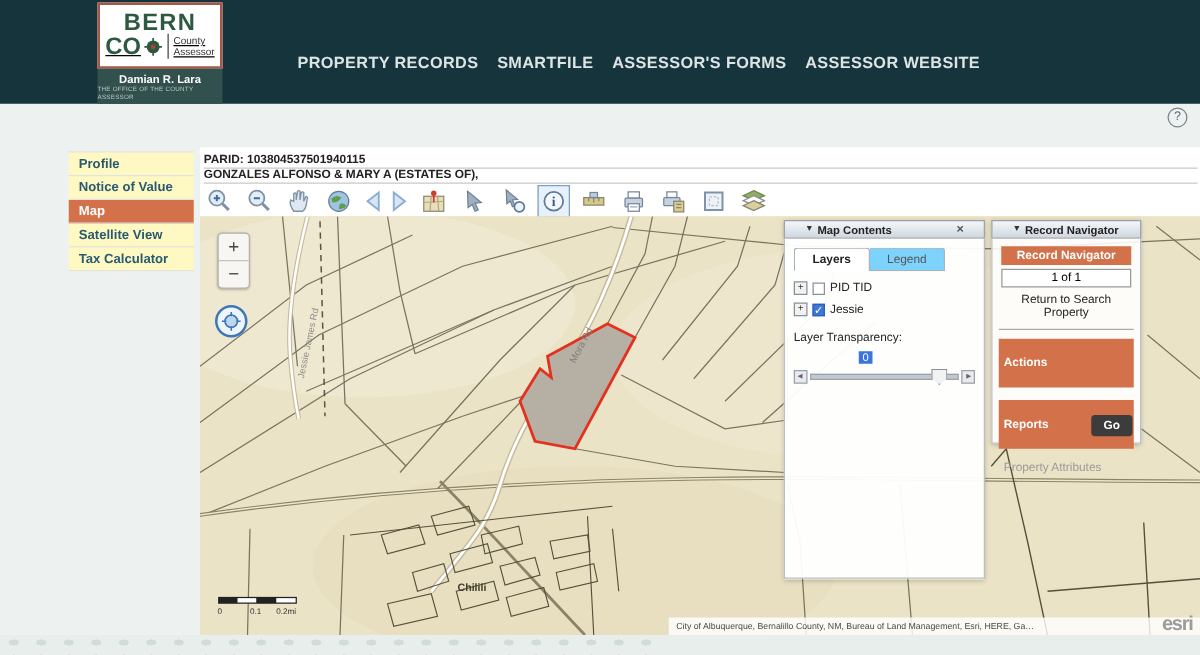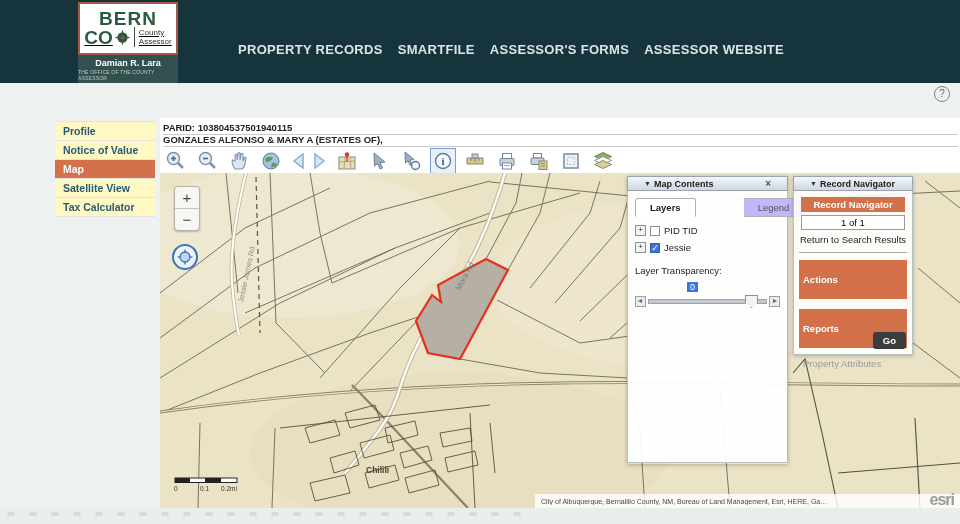--- a/index.html
+++ b/index.html
@@ -47,24 +47,24 @@
   .attr-bar{position:absolute;right:0;bottom:0;left:375px;height:14px;background:rgba(255,255,255,.82);display:flex;align-items:center;}
   .attr-text{flex:1;font-size:7px;color:#4a4a4a;padding-left:6px;white-space:nowrap;overflow:hidden;}
   .esri{position:absolute;right:6px;bottom:-1px;font-size:16px;font-weight:bold;color:#9b9b9b;letter-spacing:-1px;}
 
   
   .panel-head{height:15px;background:linear-gradient(#f4f7fa,#cfd7e0);border:1px solid #9aa4ae;display:flex;align-items:center;font-size:9px;font-weight:bold;color:#222;padding:0 16px;box-sizing:border-box;}
   .panel-head .tri{font-size:7px;margin-right:3px;color:#333;}
   .panel-head .x{margin-left:auto;color:#555;font-size:10px;cursor:pointer;}
   .mc-panel{position:absolute;left:627px;top:176px;width:161px;height:288px;box-shadow:0 1px 4px rgba(0,0,0,.25);}
   .mc-body{background:rgba(255,255,255,.95);border:1px solid #b6bec6;border-top:none;height:272px;box-sizing:border-box;padding:7px;}
-  .tabs{display:flex;margin-bottom:8px;gap:48px;}
+  .tabs{display:flex;margin-bottom:8px;}
   .tab{font-size:9.5px;padding:3px 14px;border:1px solid #aab2ba;cursor:pointer;}
   .tab.active{background:#fff;font-weight:bold;border-bottom-color:#fff;border-radius:3px 3px 0 0;color:#222;}
-  .tab.inactive{background:#c4b5fd;color:#555;border-left:none;border-radius:0 3px 0 0;}
+  .tab.inactive{background:#7dd3fc;color:#555;border-left:none;border-radius:0 3px 0 0;}
   .layer-row{display:flex;align-items:center;gap:4px;margin:6px 0;}
   .plusbox{width:9px;height:9px;border:1px solid #8a9099;background:#f2f2f2;font-size:8px;line-height:8px;text-align:center;color:#333;cursor:pointer;}
   .cb{width:10px;height:10px;border:1px solid #8a9099;background:#fff;cursor:pointer;box-sizing:border-box;}
   .cb.checked{background:#3b76d8;border-color:#2f5fae;color:#fff;font-size:9px;line-height:9px;text-align:center;}
   .layer-label{font-size:9.5px;color:#222;}
   .transp-label{font-size:9.5px;color:#222;margin-top:12px;}
   .transp-val{display:inline-block;background:#3b76d8;color:#fff;font-size:9px;padding:0 3px;margin:2px 0 2px 52px;}
   .slider{display:flex;align-items:center;gap:2px;margin-top:2px;}
   .sl-btn{width:9px;height:9px;border:1px solid #9aa2aa;background:#e8eaec;position:relative;cursor:pointer;}
   .sl-btn::after{content:"";position:absolute;top:2px;border-style:solid;}
@@ -393,21 +393,21 @@
   </div>
 
   <div class="rn-panel">
     <div class="panel-head">
       <span class="tri">▼</span>
       <span>Record Navigator</span>
     </div>
     <div class="rn-body">
       <div class="rn-banner">Record Navigator</div>
       <div class="rn-count">1 of 1</div>
-      <div class="rn-return">Return to Search Results</div>
+      <div class="rn-return">Return to Search Property</div>
       <hr class="rn-hr">
       <div class="rn-bar">Actions</div>
       <div class="rn-bar">Reports</div>
       <div class="rn-attrs">Property Attributes</div>
       <span class="go-btn">Go</span>
     </div>
   </div>
 
   <div class="footer">
     <div class="footer-pattern"></div>

